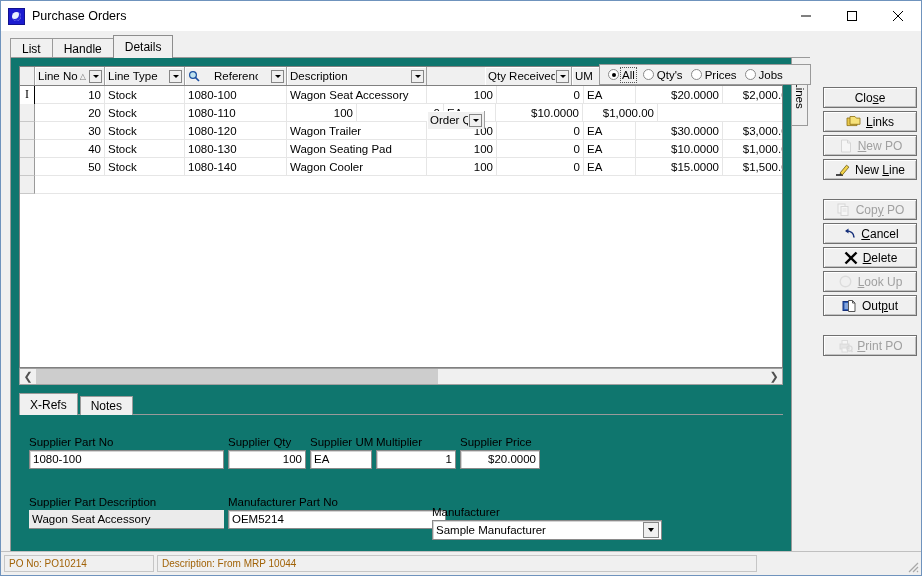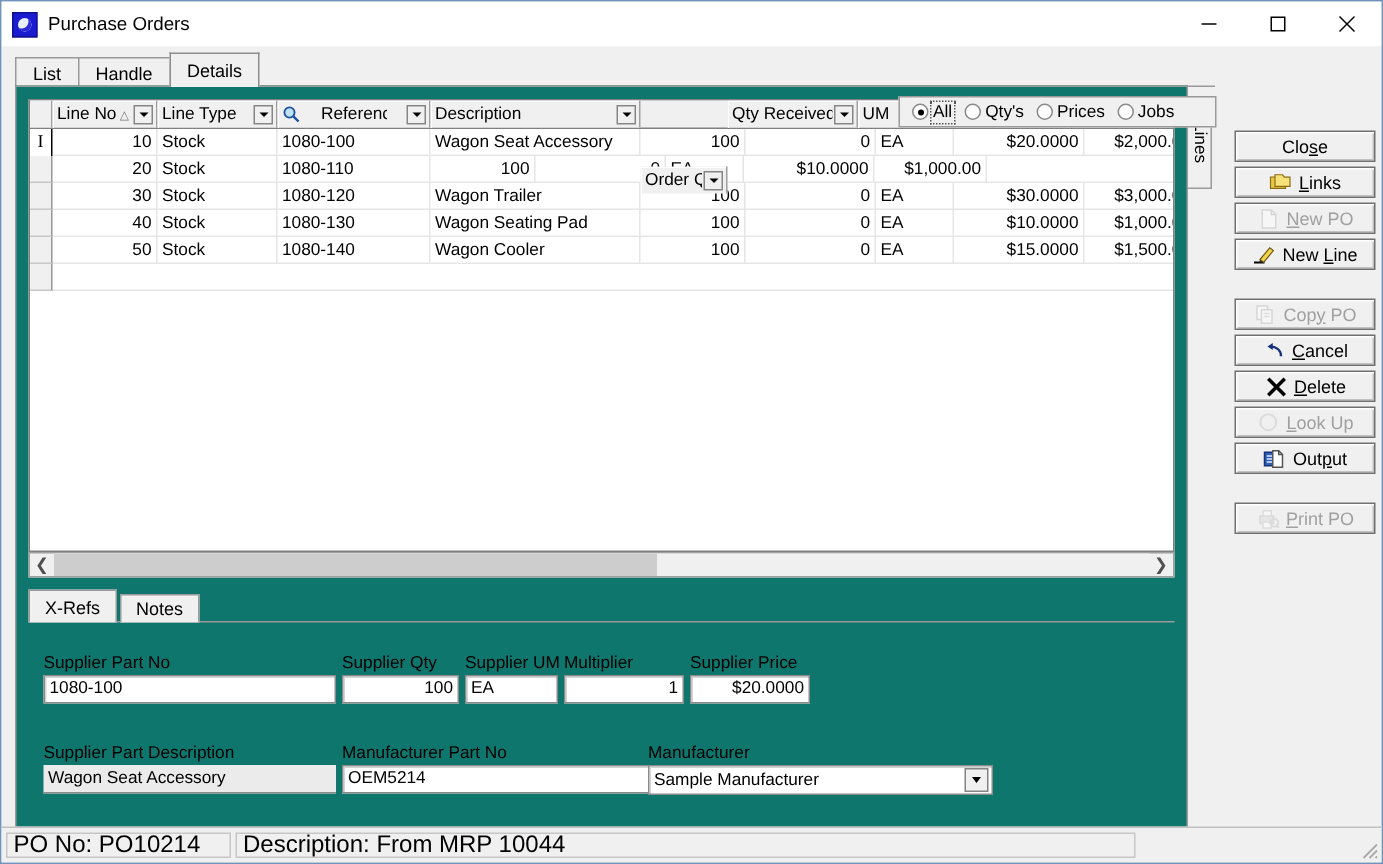--- a/index.html
+++ b/index.html
@@ -325,21 +325,21 @@
     position: absolute; left: 0; top: 520px;
     width: 920px; height: 23px;
     background: #f0f0f0;
     border-top: 1px solid #c0c0c0;
     display: flex; align-items: center;
   }
   .spane {
     height: 17px; line-height: 16px;
     border: 1px solid #c6c6c6;
     background: #f0f0f0;
-    font-size: 16px; color: #000000;
+    font-size: 10px; color: #a16207;
     padding: 0 4px; margin-left: 3px;
     white-space: nowrap; overflow: hidden;
     flex: none;
   }
   #grip {
     position: absolute; right: 2px; bottom: 1px;
     width: 14px; height: 14px;
   }
 </style>
 </head>
@@ -569,21 +569,21 @@
         <div class="fgroup" style="left:18px; top:82px; width:195px;">
           <span class="flabel">Supplier Part Description</span>
           <div class="freadonly" style="width:195px;">Wagon Seat Accessory</div>
         </div>
 
         <div class="fgroup" style="left:217px; top:82px; width:186px;">
           <span class="flabel">Manufacturer Part No</span>
           <div class="finput" style="width:218px;">OEM5214</div>
         </div>
 
-        <div class="fgroup" style="left:421px; top:82px; width:230px;">
+        <div class="fgroup" style="left:421px; top:92px; width:230px;">
           <span class="flabel">Manufacturer</span>
           <div class="fcombo" style="width:230px;">
             <span class="ctext">Sample Manufacturer</span>
             <span class="carrow"></span>
           </div>
         </div>
 
       </div>
     </div>
 

